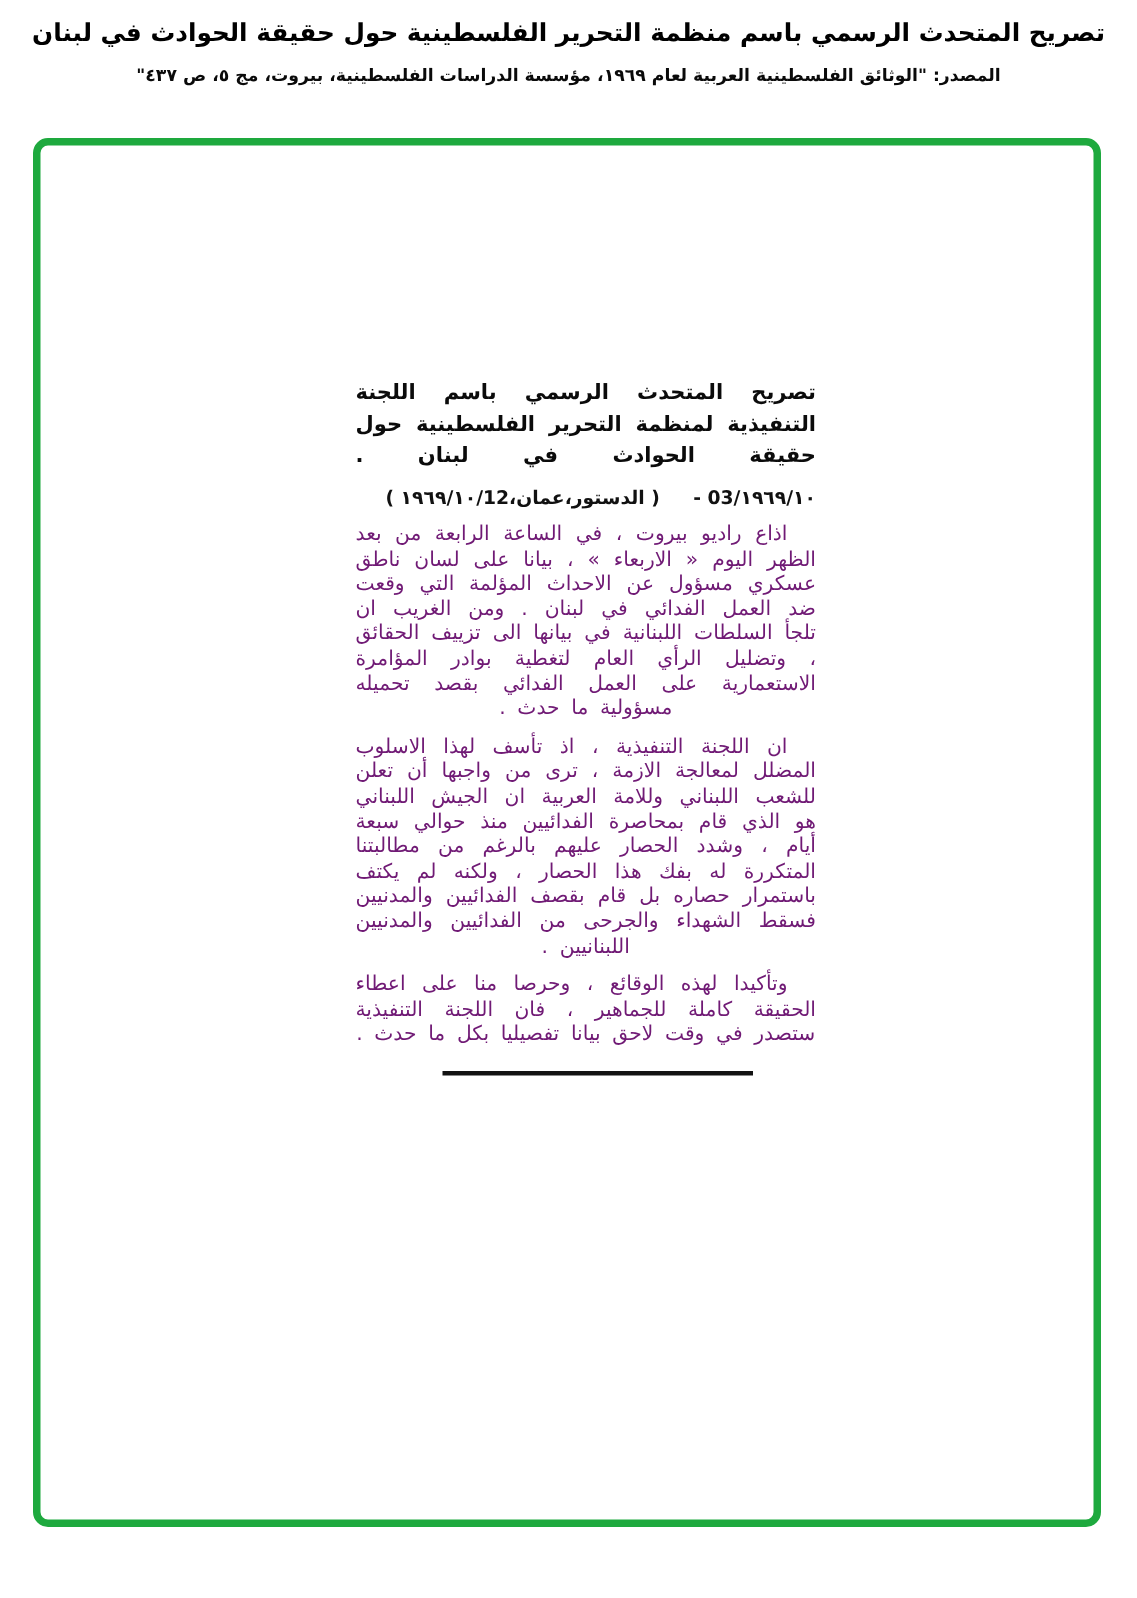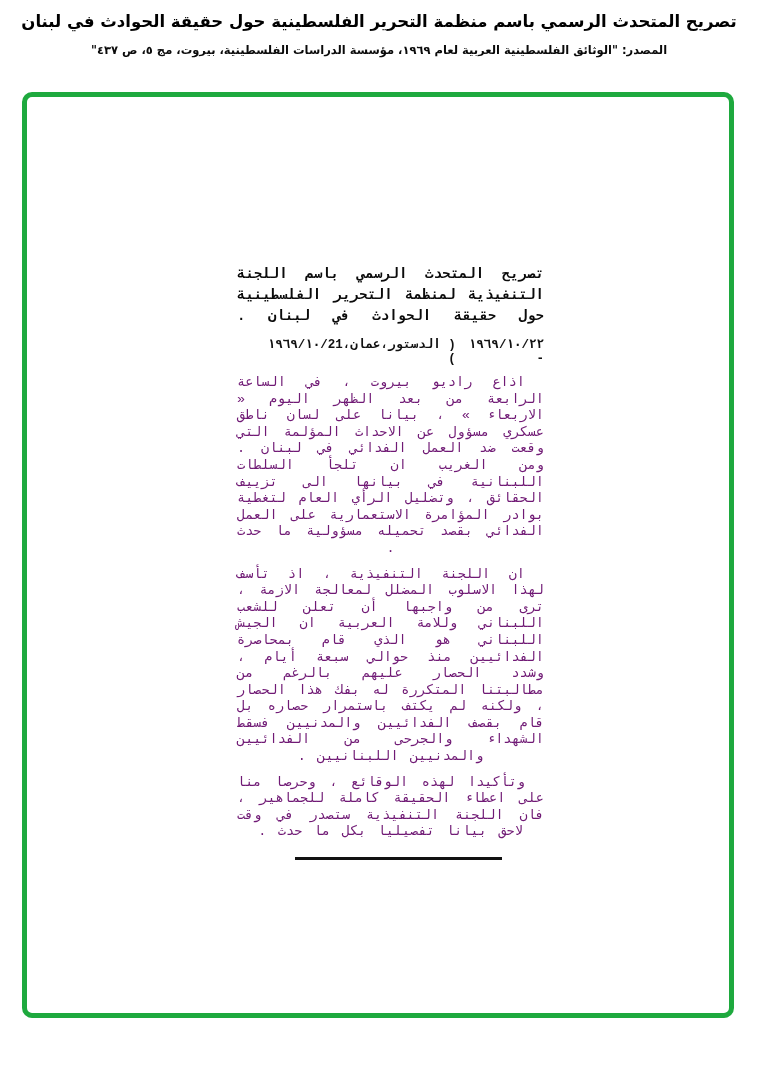--- a/index.html
+++ b/index.html
@@ -49,25 +49,24 @@
     border: 5px solid #1ea93e;
     border-radius: 10px;
     background: #ffffff;
     box-sizing: content-box;
   }
 
   
   .doc-column {
     position: absolute;
     left: 237px;
-    top: 264px;
+    top: 252px;
     width: 307px;
     direction: rtl;
     color: #141414;
-    font-family: Liberation Mono, monospace;
   }
   .doc-title {
     font-size: 14px;
     font-weight: bold;
     line-height: 21px;
     text-align: justify;
     text-align-last: justify;
     color: #0b0b0b;
     word-spacing: 1.5px;
   }
@@ -106,22 +105,22 @@
   <div class="hdr-source">المصدر: "الوثائق الفلسطينية العربية لعام ١٩٦٩، مؤسسة الدراسات الفلسطينية، بيروت، مج ٥، ص ٤٣٧"</div>
 </div>
 
 <div class="doc-frame" style="border-color: rgb(30, 169, 62);"></div>
 
 <div class="doc-column">
 
   <div class="doc-title">تصريح المتحدث الرسمي باسم اللجنة التنفيذية لمنظمة التحرير الفلسطينية حول حقيقة الحوادث في لبنان .</div>
 
   <div class="dateline">
-    <span>١٩٦٩/١٠/٢٢ -</span>
-    <span>( الدستور،عمان،١٩٦٩/١٠/21 )</span>
+    <span>١٩٦٩/١٠/03 -</span>
+    <span>( الدستور،عمان،١٩٦٩/١٠/12 )</span>
   </div>
 
   <div>
 
   <p class="para">اذاع راديو بيروت ، في الساعة الرابعة من بعد الظهر اليوم « الاربعاء » ، بيانا على لسان ناطق عسكري مسؤول عن الاحداث المؤلمة التي وقعت ضد العمل الفدائي في لبنان . ومن الغريب ان تلجأ السلطات اللبنانية في بيانها الى تزييف الحقائق ، وتضليل الرأي العام لتغطية بوادر المؤامرة الاستعمارية على العمل الفدائي بقصد تحميله مسؤولية ما حدث .</p>
       <p class="para">ان اللجنة التنفيذية ، اذ تأسف لهذا الاسلوب المضلل لمعالجة الازمة ، ترى من واجبها أن تعلن للشعب اللبناني وللامة العربية ان الجيش اللبناني هو الذي قام بمحاصرة الفدائيين منذ حوالي سبعة أيام ، وشدد الحصار عليهم بالرغم من مطالبتنا المتكررة له بفك هذا الحصار ، ولكنه لم يكتف باستمرار حصاره بل قام بقصف الفدائيين والمدنيين فسقط الشهداء والجرحى من الفدائيين والمدنيين اللبنانيين .</p>
       <p class="para">وتأكيدا لهذه الوقائع ، وحرصا منا على اعطاء الحقيقة كاملة للجماهير ، فان اللجنة التنفيذية ستصدر في وقت لاحق بيانا تفصيليا بكل ما حدث .</p>
     </div>
 
   <div class="closing-rule"></div>

